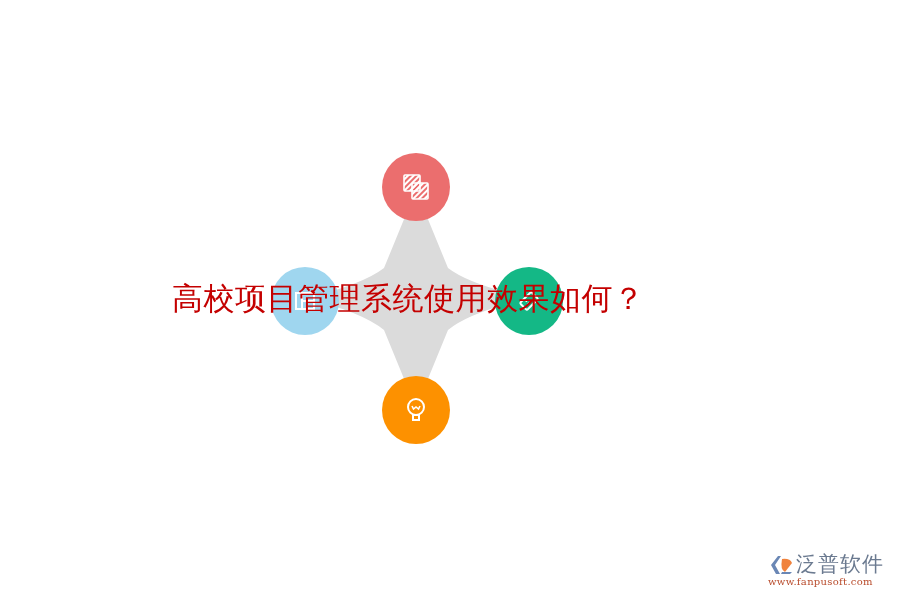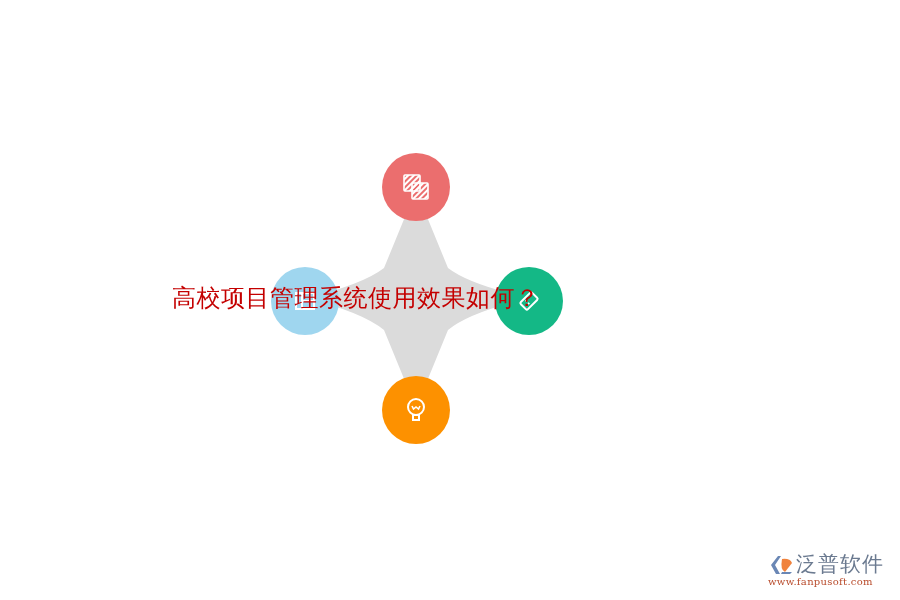--- a/index.html
+++ b/index.html
@@ -2,21 +2,21 @@
 <html><head>
 <meta charset="utf-8">
 <style>
   html, body { margin: 0; padding: 0; background: #ffffff; }
   body { width: 900px; height: 600px; position: relative; overflow: hidden;
          font-family: "DejaVu Sans", "Liberation Sans", sans-serif; }
   .diagram { position: absolute; left: 0; top: 0; width: 900px; height: 600px; }
   .node { position: absolute; width: 68px; height: 68px; border-radius: 50%;
           display: flex; align-items: center; justify-content: center; }
   .node svg { display: block; }
-  .title { position: absolute; left: 172px; top: 276px; font-size: 24px;
+  .title { position: absolute; left: 172px; top: 276px; font-size: 31px;
            color: #c40000; white-space: nowrap; letter-spacing: 0.5px;
            font-family: "DejaVu Serif", "Liberation Serif", serif; line-height: 44px; }
   .logo { position: absolute; left: 768px; top: 551px; width: 125px; height: 40px; text-decoration: underline; }
   .logo-name { position: absolute; left: 28px; top: 0; font-size: 21px; color: #6b7a90;
                letter-spacing: 1px; line-height: 26px; }
   .logo-url { position: absolute; left: 0; top: 25px; font-size: 10px; color: #b84a2a;
               font-family: "DejaVu Serif", "Liberation Serif", serif; letter-spacing: 0.3px; }
   .logo-mark { position: absolute; left: 2px; top: 4px; }
 </style>
 </head>

